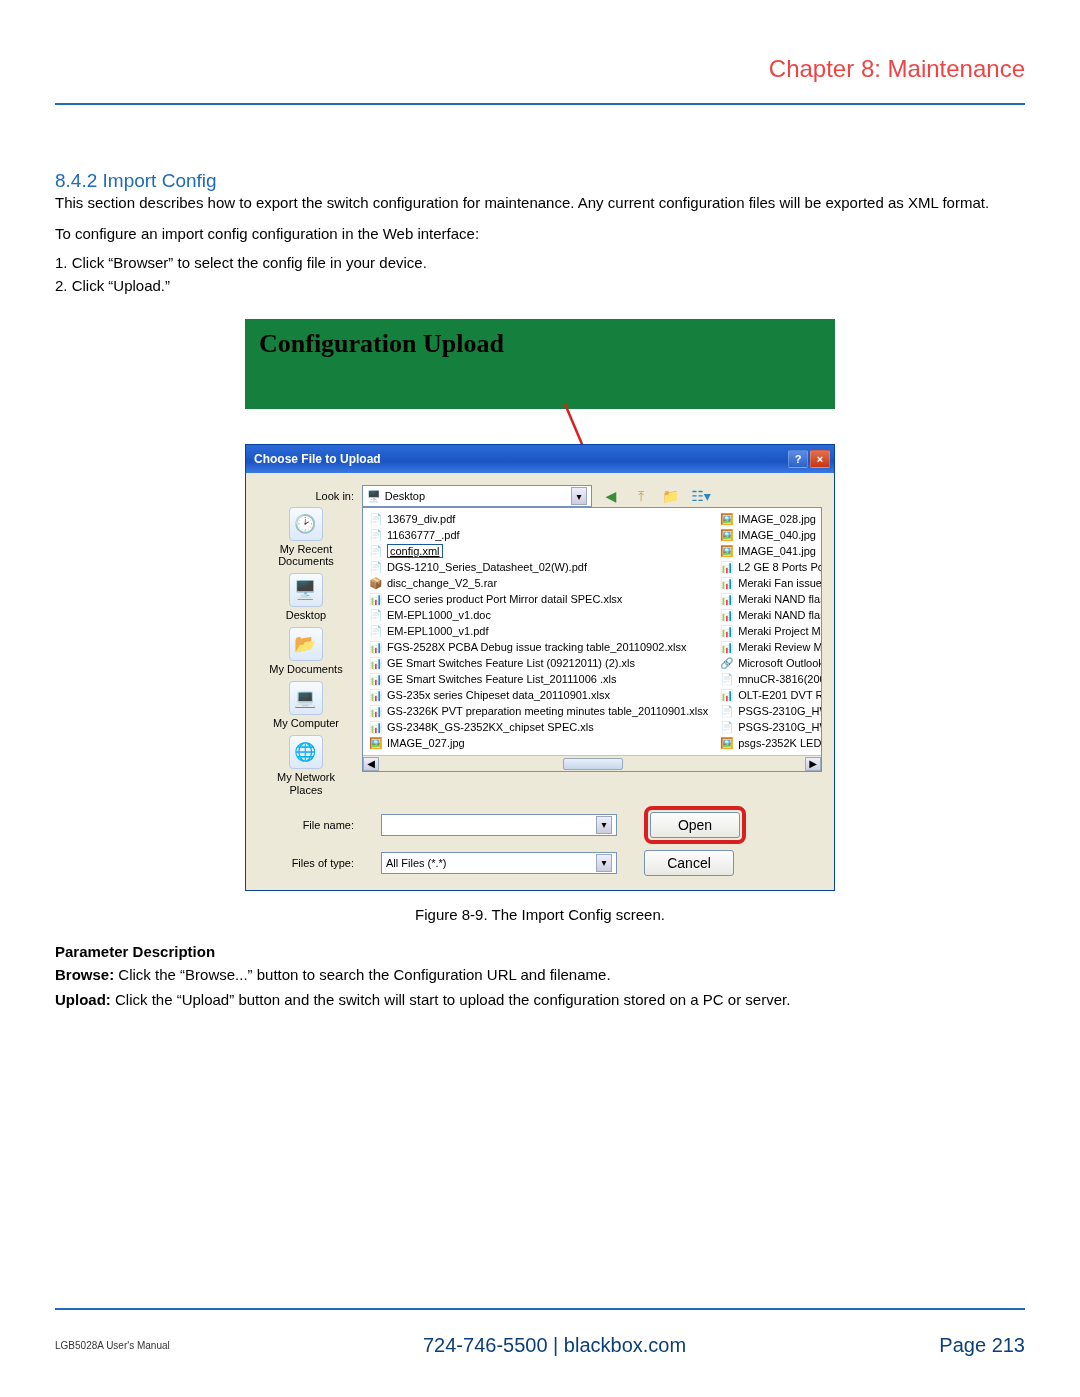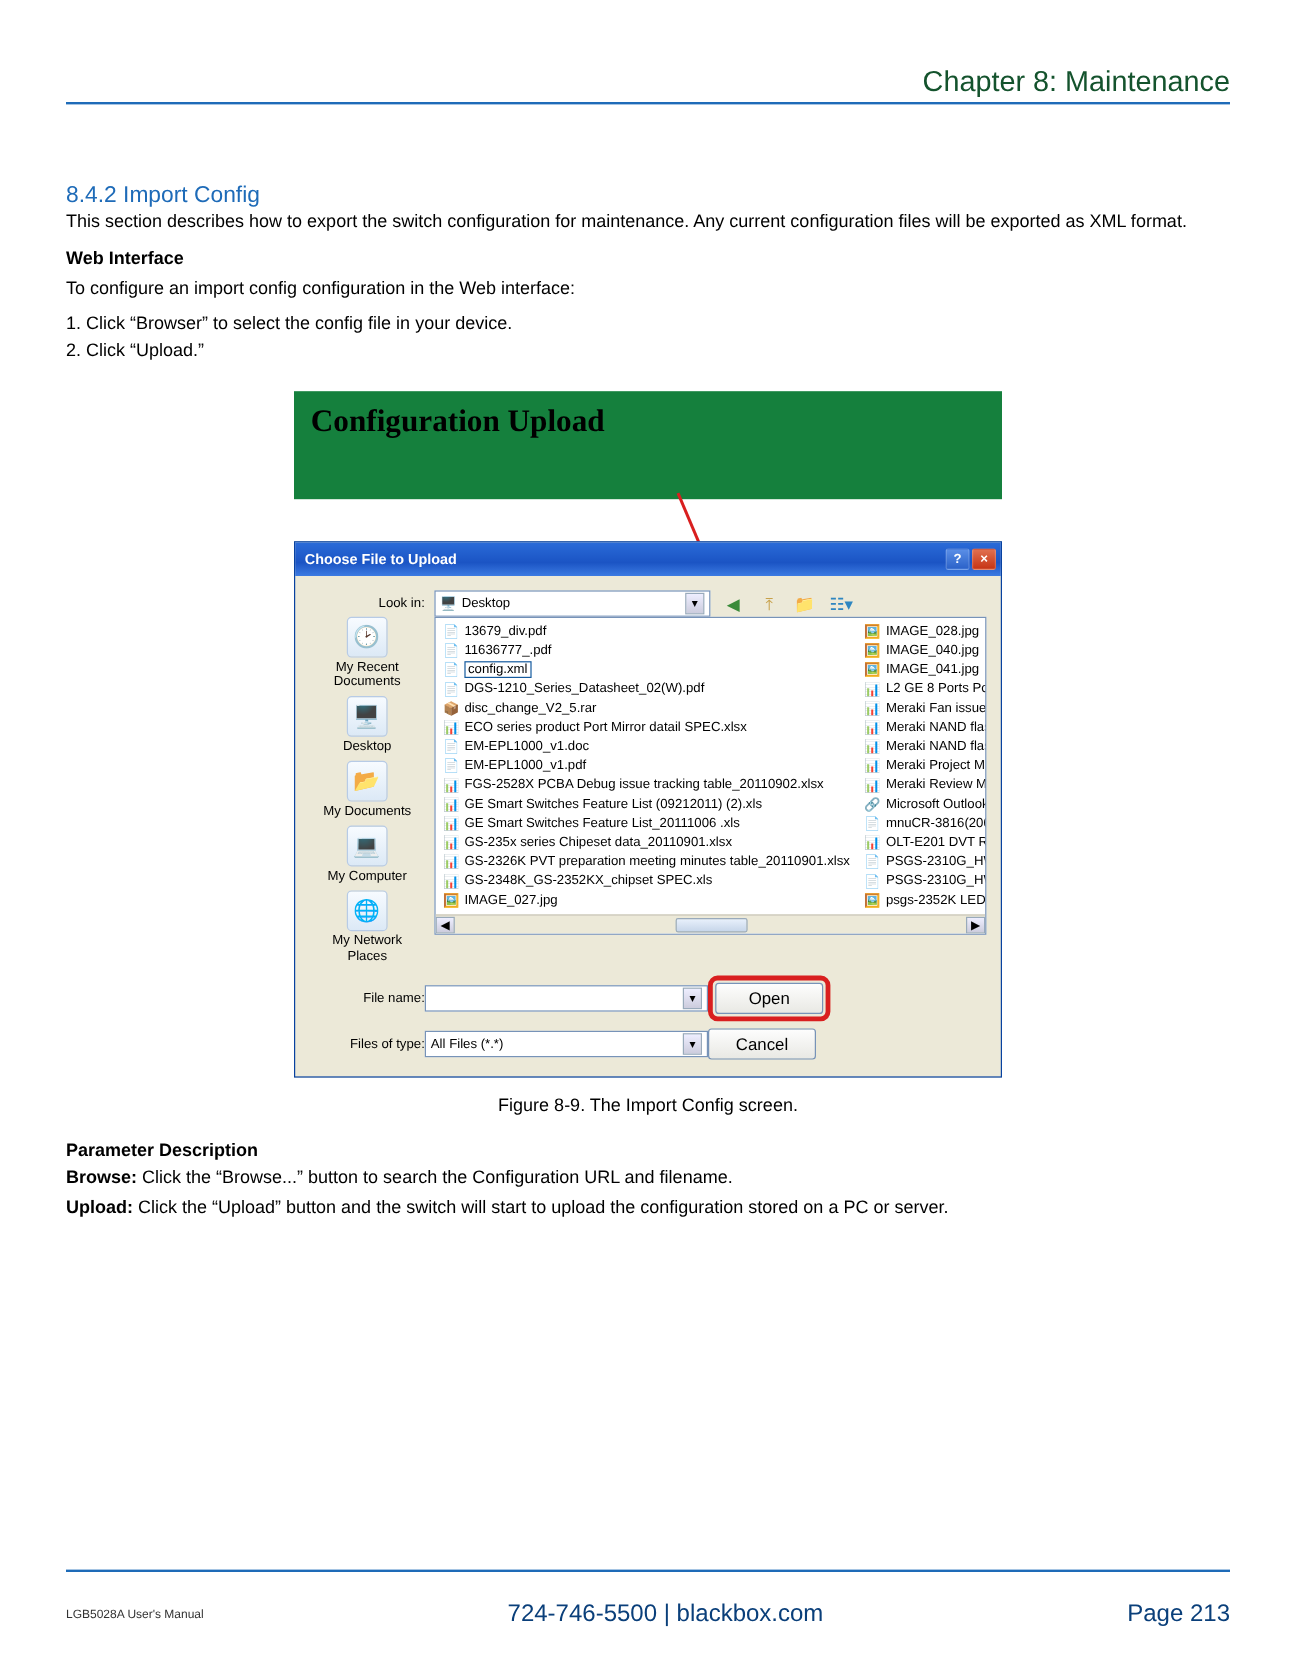--- a/index.html
+++ b/index.html
@@ -8,23 +8,23 @@
     background: #fff;
     width: 1080px;
     height: 1397px;
     position: relative;
     padding: 55px 55px 0 55px;
     color: #000;
   }
   .chapter-header {
     text-align: right;
     font-size: 24px;
-    color: #14532d;
+    color: #ef4444;
     font-weight: 400;
-    padding-bottom: 2px;
+    padding-bottom: 20px;
     border-bottom: 2px solid #1e6bb8;
     margin-bottom: 65px;
   }
   .section-title {
     color: #1e6bb8;
     font-size: 19px;
     font-weight: 400;
   }
   .body-text {
     font-size: 15px;
@@ -190,30 +190,30 @@
     cursor:pointer;
   }
   .fico { width:14px;height:14px;display:inline-flex;align-items:center;justify-content:center;font-size:11px;}
   .fico.pdf{color:#c1392b;}
   .fico.xml{color:#2471a3;}
   .fico.rar{color:#6e2c00;}
   .fico.xls{color:#1e8449;}
   .fico.doc{color:#1b4f72;}
   .fico.jpg{color:#b9770e;}
   .fico.lnk{color:#ca6f1e;}
-  .selxml { border:1px solid #145a9e; padding:0 2px; }
+  .selxml { border:1px solid #145a9e; padding:0 2px;text-decoration:underline; }
   .hscroll {
     position:absolute; left:0; right:0; bottom:0; height:16px;
     background:#ece9d8; display:flex; align-items:center; justify-content:space-between;
     border-top:1px solid #c9c6b8;
   }
   .hscroll .ar { width:16px;height:14px;background:linear-gradient(#eef,#ccd);border:1px solid #9ab;display:flex;align-items:center;justify-content:center;font-size:10px;}
   .hscroll .thumb { position:absolute; left:200px; width:60px; top:2px; height:12px; background:linear-gradient(#e8f0fb,#c7d6ea); border:1px solid #9ab; border-radius:2px;}
   .bottomrows { margin-top:10px; display:flex; flex-direction:column; gap:6px; }
-  .brow { display:flex; align-items:center; gap:0; }
+  .brow { display:flex; align-items:center; gap:27px; }
   .brow label { width:96px; text-align:right; }
   .brow .combo {
     width: 236px; height:22px; background:#fff; border:1px solid #7793b8;
     display:flex; align-items:center; padding:0 4px;
   }
   .brow .combo .combo-arrow{margin-left:auto;}
   .btn-open, .btn-cancel {
     width: 90px;
   }
   .red-box-open {
@@ -241,21 +241,20 @@
 </head>
 <body>
 
 <div class="chapter-header">
   <span>Chapter 8: Maintenance</span>
 </div>
 
 <div>
   <div class="section-title">8.4.2 Import Config</div>
   <p class="body-text">This section describes how to export the switch configuration for maintenance. Any current configuration files will be exported as XML format.</p>
-  <p class="sub-head">Web Interface</p>
   <p class="body-text">To configure an import config configuration in the Web interface:</p>
   <p class="step">1. Click “Browser” to select the config file in your device.</p>
   <p class="step">2. Click “Upload.”</p>
 </div>
 
 <div class="fig-wrap">
   <div class="composite">
 
     <div class="panel-top">
       <h2>Configuration Upload</h2>

